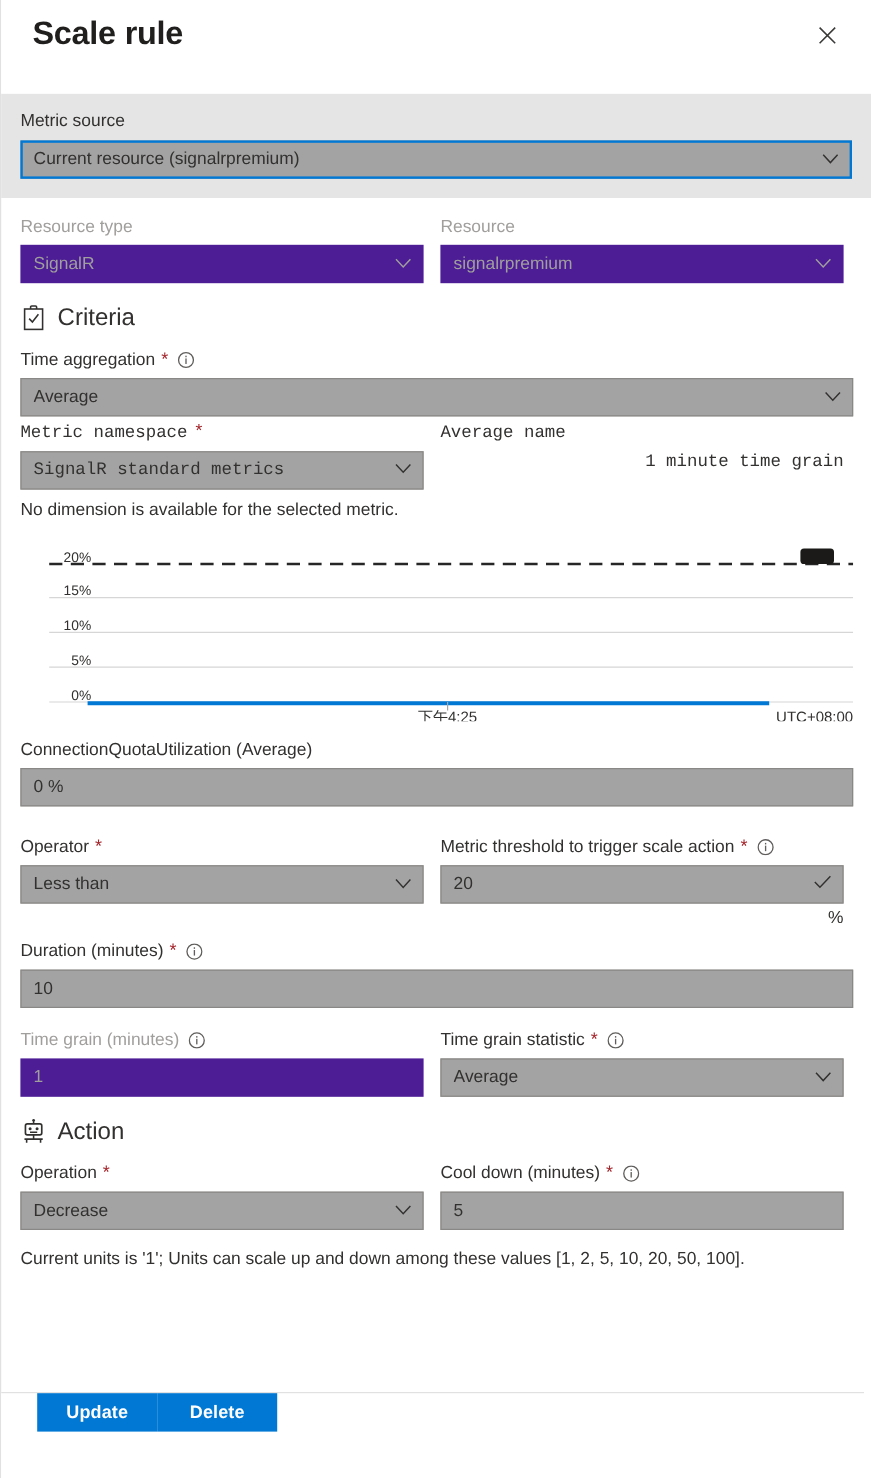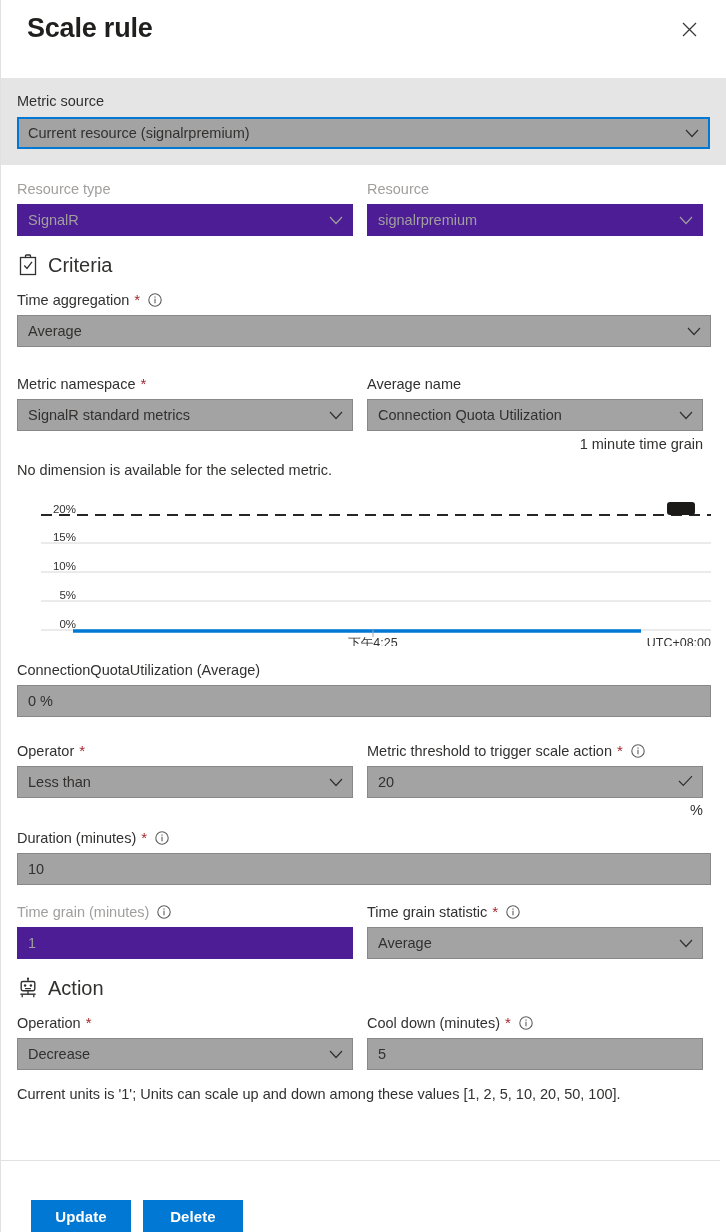--- a/index.html
+++ b/index.html
@@ -143,21 +143,21 @@
     transform: translateY(-50%);
     pointer-events: none;
   }
 
   .row2 {
     display: flex;
     gap: 14px;
   }
   .col { width: 336px; flex: 0 0 336px; }
 
-  .block { margin-top: 27px; }
+  .block { margin-top: 4px; font-family: Liberation Mono, monospace; }
 
   .hint-right {
     text-align: right;
     font-size: 14.5px;
     color: #323130;
     margin-top: 4px;
     line-height: 18px;
   }
   .note {
     font-size: 14.5px;
@@ -199,23 +199,23 @@
   
   .footer {
     position: absolute;
     left: 0;
     right: 6px;
     bottom: 0;
     height: 72px;
     border-top: 1px solid #e1e1e1;
     background: #ffffff;
     display: flex;
-    align-items: flex-end;
+    align-items: flex-start;
     padding-left: 30px;
-    gap: 12px;
+    gap: 0;
     box-sizing: border-box;
   }
   .btn {
     background: #0078d4;
     color: #ffffff;
     border: none;
     height: 32px;
     min-width: 100px;
     padding: 0 16px;
     font-size: 15px;
@@ -335,28 +335,20 @@
           <span class="chevron">
             <svg width="14" height="9" viewBox="0 0 14 9">
                 <path d="M1 1 L7 7.5 L13 1" stroke="#323130" stroke-width="1.2" fill="none"></path>
               </svg>
           </span>
         </div>
       </div>
       <div class="col">
         <div class="field-label">
           <span>Average name</span>
-        </div>
-        <div class="control select">
-          <span class="value">Connection Quota Utilization</span>
-          <span class="chevron">
-            <svg width="14" height="9" viewBox="0 0 14 9">
-                <path d="M1 1 L7 7.5 L13 1" stroke="#323130" stroke-width="1.2" fill="none"></path>
-              </svg>
-          </span>
         </div>
         <div class="hint-right">1 minute time grain</div>
       </div>
     </div>
 
     <div class="note" style="margin-top:7px;">No dimension is available for the selected metric.</div>
 
     <div class="chart-wrap">
       <svg class="chart-svg" width="694" height="152" viewBox="0 0 694 152">
 

